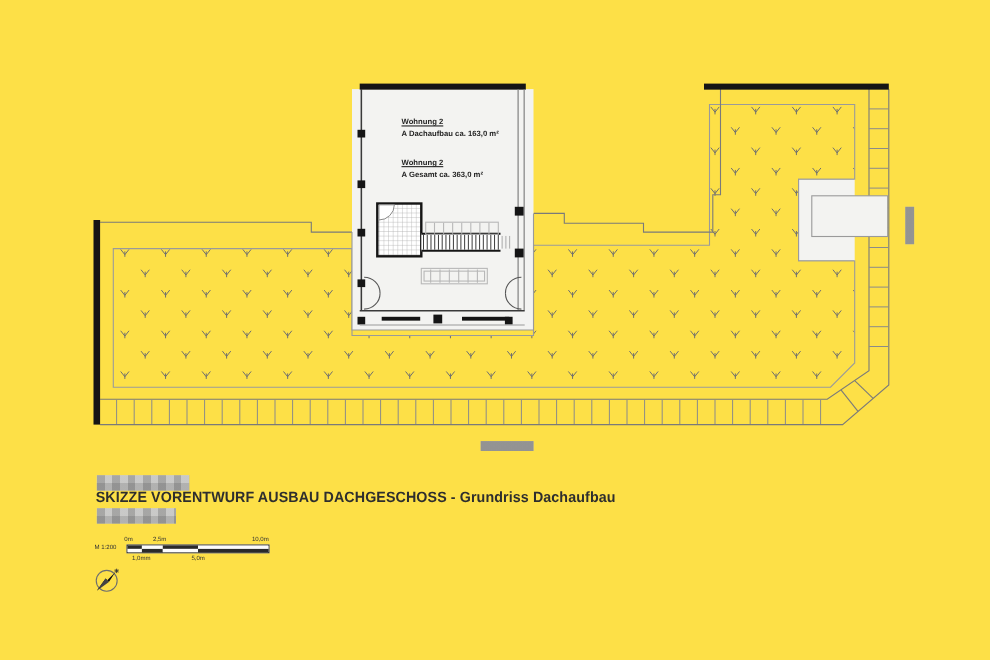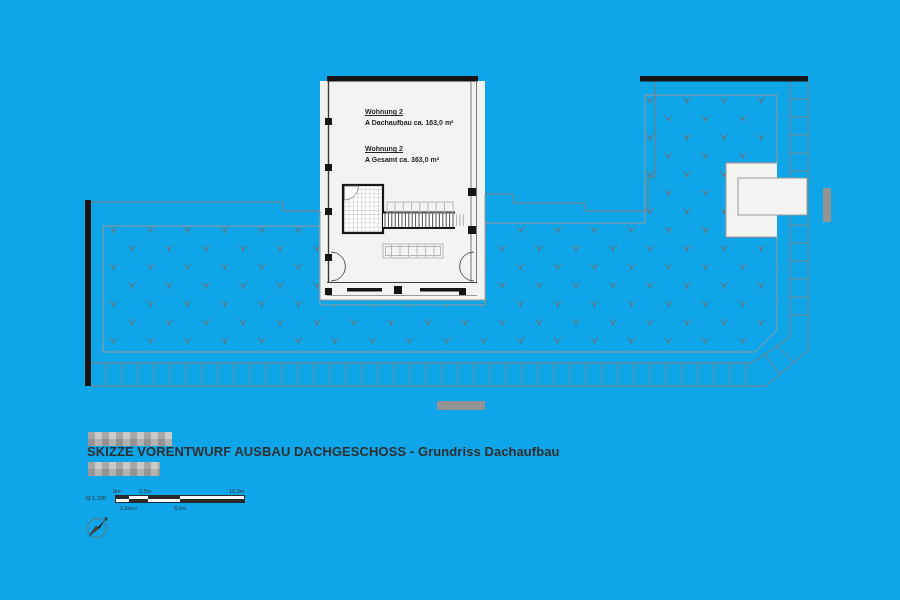--- a/index.html
+++ b/index.html
@@ -1,19 +1,19 @@
 <!DOCTYPE html>
 <html><head>
 <meta charset="utf-8">
 <style>
   html,body{margin:0;padding:0;}
   body{font-family:"Liberation Sans",sans-serif;}
   #stage{
     position:relative;width:900px;height:600px;overflow:hidden;
-    background:#0ea5e9;
+    background:#fde047;
   }
   #plan-svg{position:absolute;left:0;top:0;}
   .overlay{position:absolute;color:#2b2b2b;}
   .apt-label{font-size:7px;line-height:11px;font-weight:700;color:#242424;letter-spacing:0;}
   .apt-name{text-decoration:underline;display:block;}
   .apt-area{display:block;font-weight:600;}
   #title{
     left:87px;top:444px;font-size:13.5px;font-weight:700;color:#2e2e2e;
     letter-spacing:.1px;transform:scaleX(.96);transform-origin:left top;white-space:nowrap;
   }

